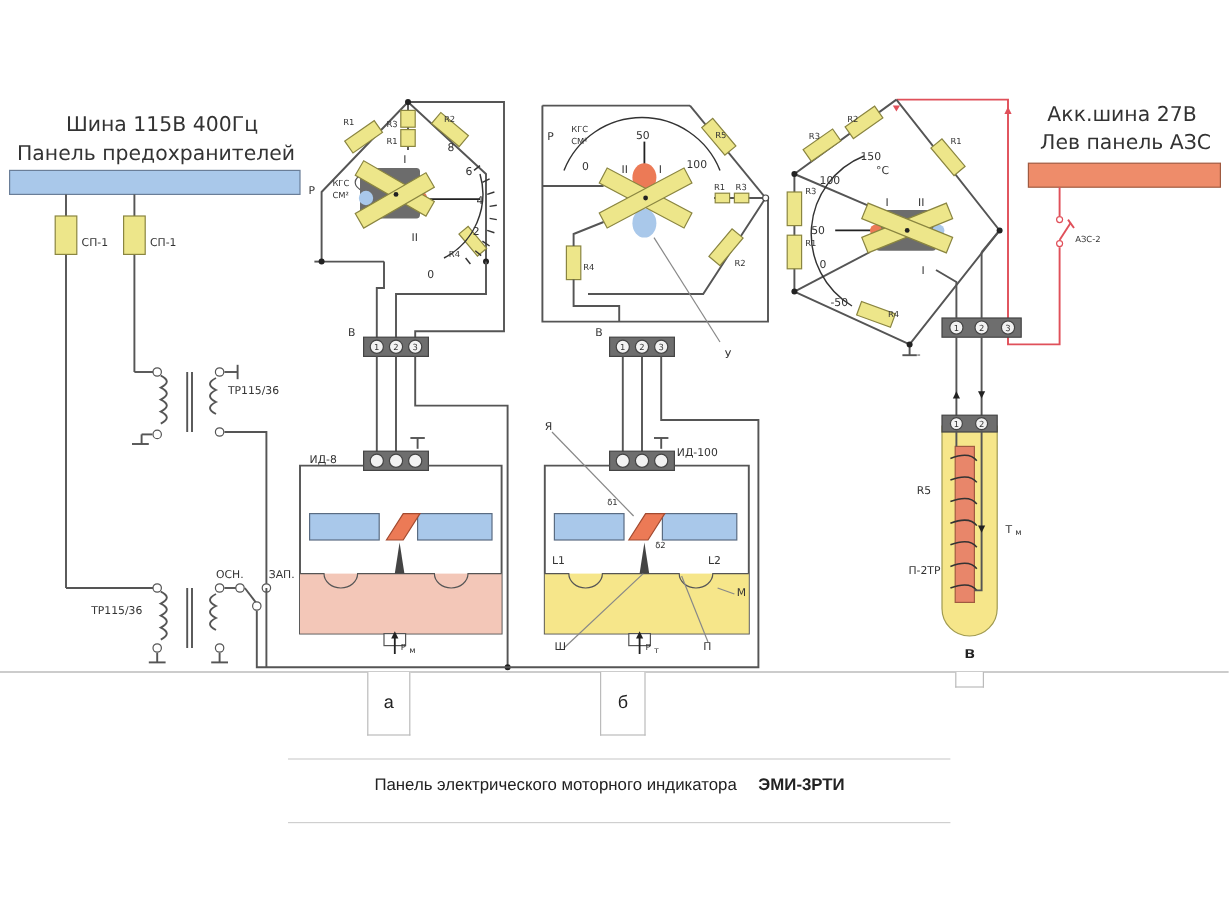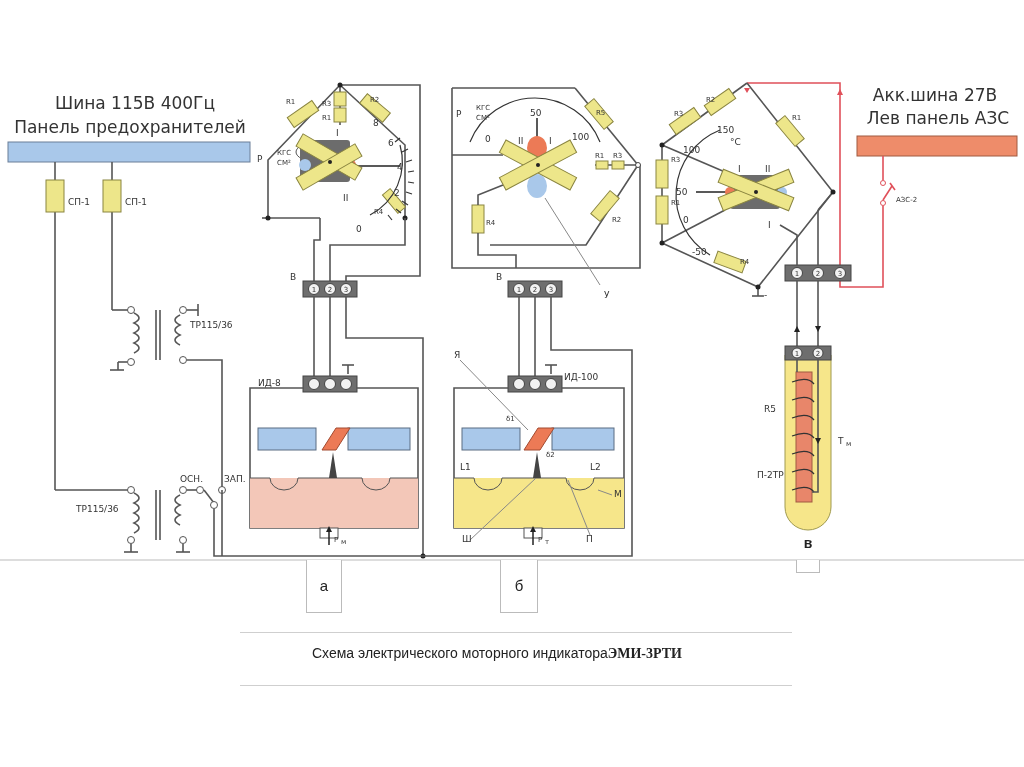--- a/index.html
+++ b/index.html
@@ -11,21 +11,21 @@
   .xs { font-size: 7px; fill: #333; }
   .wire { stroke: #555; stroke-width: 1.6; fill: none; }
   .redwire { stroke: #e0505a; stroke-width: 1.6; fill: none; }
   .thin { stroke: #888; stroke-width: 1; fill: none; }
   .res { fill: #ede68a; stroke: #8a8540; stroke-width: 1; }
   .block { fill: #6e6e6e; stroke: #444; stroke-width: 1; }
   .term { fill: #f2f2f2; stroke: #444; stroke-width: 1; }
   .coil { fill: #ede68a; stroke: #8a8540; stroke-width: 1; }
   .caption-box { position: absolute; left: 240px; top: 632px; width: 552px; height: 52px; border-top: 1px solid #cfcfcf; border-bottom: 1px solid #cfcfcf; }
   .caption { position: absolute; left: 312px; top: 645px; font-family: "Liberation Sans", sans-serif; font-size: 14px; color: #222; }
-  .caption b { font-weight: bold; margin-left: 0; font-family: Liberation Serif, serif; }
+  .caption b { font-weight: bold; margin-left: 18px; }
   .tab { position: absolute; top: 560px; border-left: 1px solid #bbb; border-right: 1px solid #bbb; border-bottom: 1px solid #bbb; background: #fff; font-family: "Liberation Sans", sans-serif; font-size: 15px; color: #222; text-align: center; }
 </style>
 </head>
 <body>
 
 <svg id="diagram" width="1024" height="767" viewBox="0 0 1024 767">
 
   <text x="135" y="109" text-anchor="middle" class="lbl big">Шина 115В 400Гц</text>
   <text x="130" y="133" text-anchor="middle" class="lbl big">Панель предохранителей</text>
   <rect x="8" y="142" width="242" height="20" fill="#a9c8ea" stroke="#6a7e98"></rect>
@@ -360,13 +360,13 @@
 
   <line x1="0" y1="560" x2="1024" y2="560" stroke="#bbbbbb" stroke-width="1.2"></line>
 </svg>
 
 <div class="tab" style="left:306px;width:34px;height:52px;line-height:52px;">а</div>
 <div class="tab" style="left:500px;width:36px;height:52px;line-height:52px;">б</div>
 <div style="position:absolute;left:788px;top:535px;width:40px;text-align:center;font-family:'Liberation Sans',sans-serif;font-weight:bold;font-size:14px;color:#222;">в</div>
 <div class="tab" style="left:796px;width:22px;height:12px;"></div>
 
 <div class="caption-box"></div>
-<div class="caption"><span>Схема электрического моторного индикатора</span><b>ЭМИ-3РТИ</b></div>
+<div class="caption"><span>Панель электрического моторного индикатора</span><b>ЭМИ-3РТИ</b></div>
 
 </body></html>

